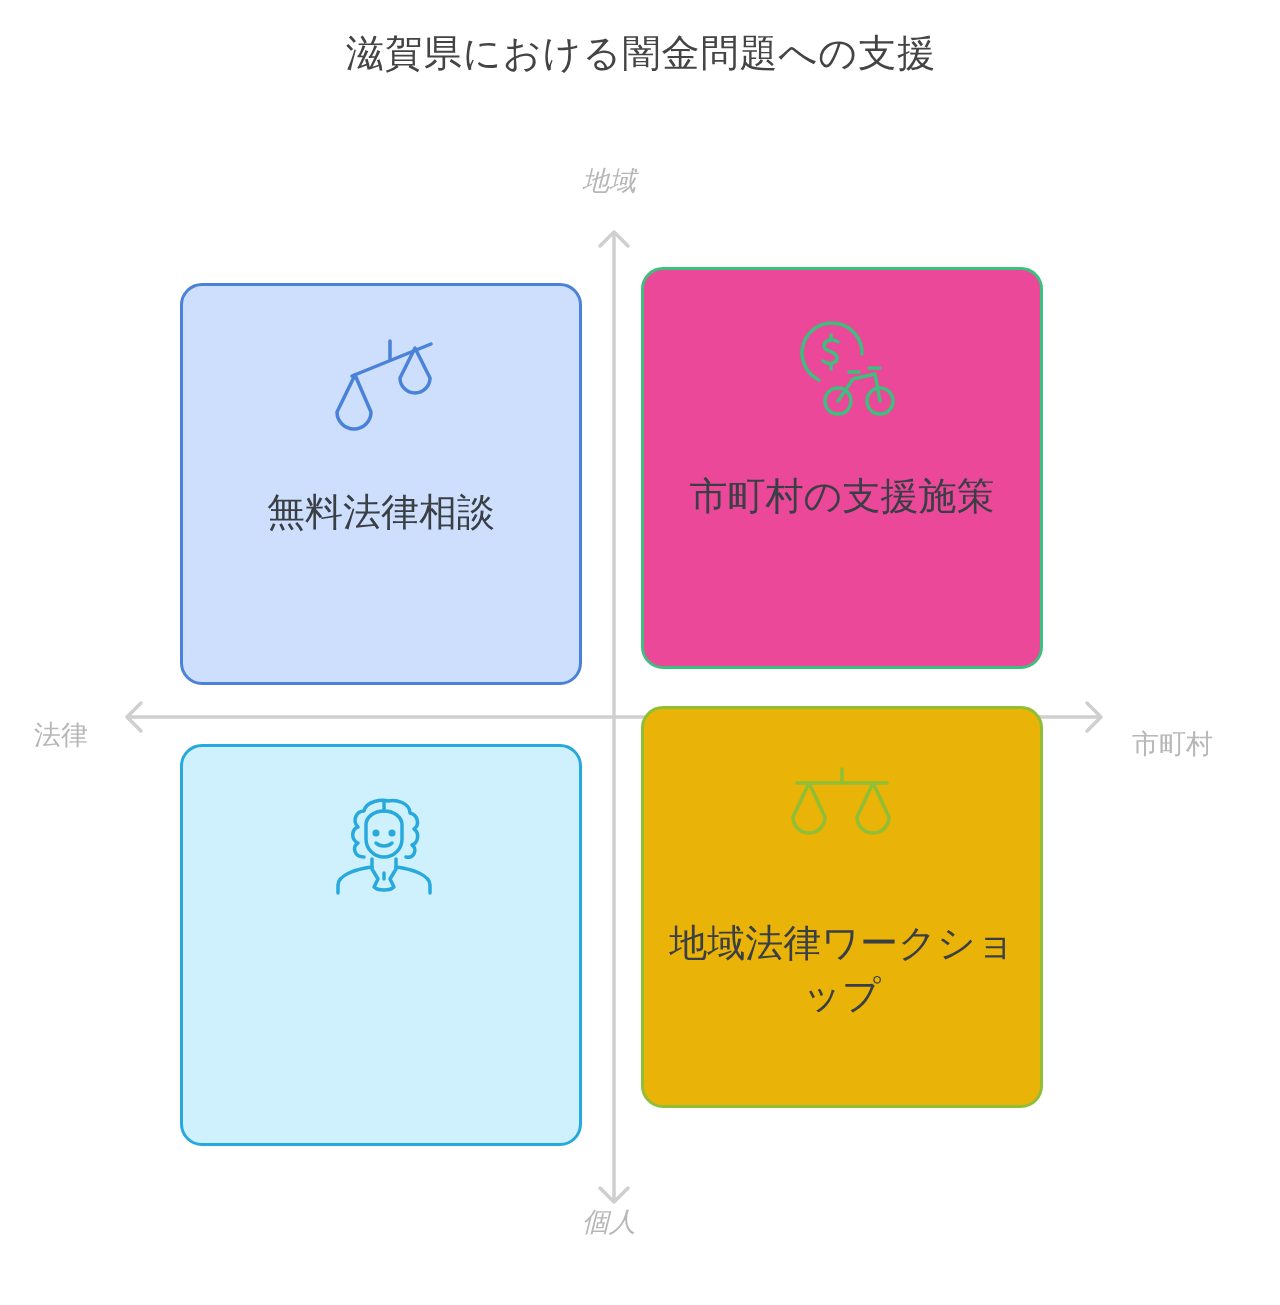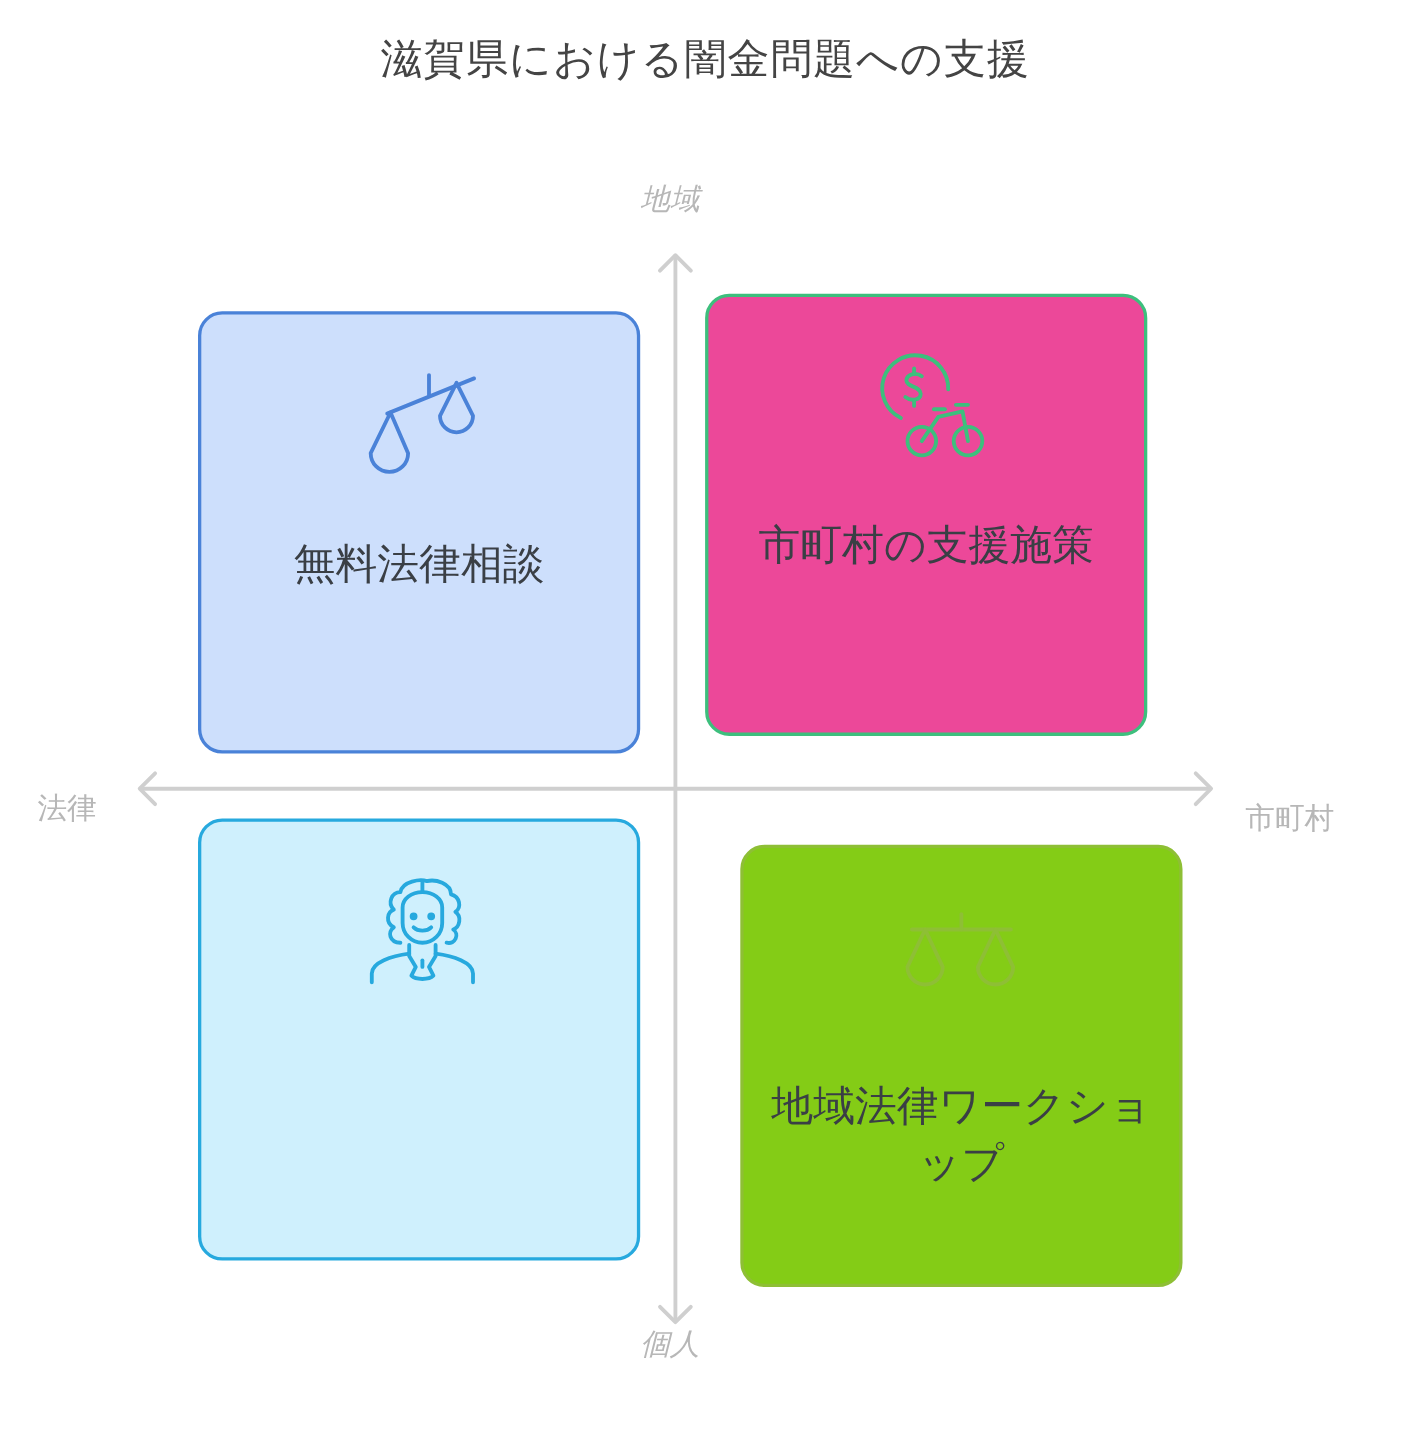--- a/index.html
+++ b/index.html
@@ -78,21 +78,21 @@
       <circle cx="66" cy="46" r="1.8" fill="#27a9de"></circle>
       <path d="M50 56 C54 60 62 60 66 56"></path>
       <path d="M12 106 L12 98 C12 88 30 82 46 80"></path>
       <path d="M104 106 L104 98 C104 88 86 82 70 80"></path>
       <path d="M46 72 L46 82 L52 92 L48 100 C52 104 64 104 68 100 L64 92 L70 82 L70 72"></path>
       <line x1="58" y1="86" x2="58" y2="92"></line>
     </g>
   </svg>
 </div>
 
-<div class="quad wrap" style="left:641px; top:768px; background:#84cc16; border-color:#8ebf35;margin-left:32px;">
+<div class="quad wrap" style="left:641px; top:706px; background:#eab308; border-color:#8ebf35;">
   <svg class="icon" viewBox="0 0 110 110">
     <g stroke="#8ebf35" stroke-width="3.5" fill="none" stroke-linecap="round" stroke-linejoin="round">
       <line x1="10" y1="34" x2="100" y2="34"></line>
       <line x1="55" y1="20" x2="55" y2="34"></line>
       <path d="M22 34 L6 68 A16 16 0 0 0 38 68 Z"></path>
       <path d="M86 34 L70 68 A16 16 0 0 0 102 68 Z"></path>
     </g>
   </svg>
   <div class="label">地域法律ワークショップ</div>
 </div>

